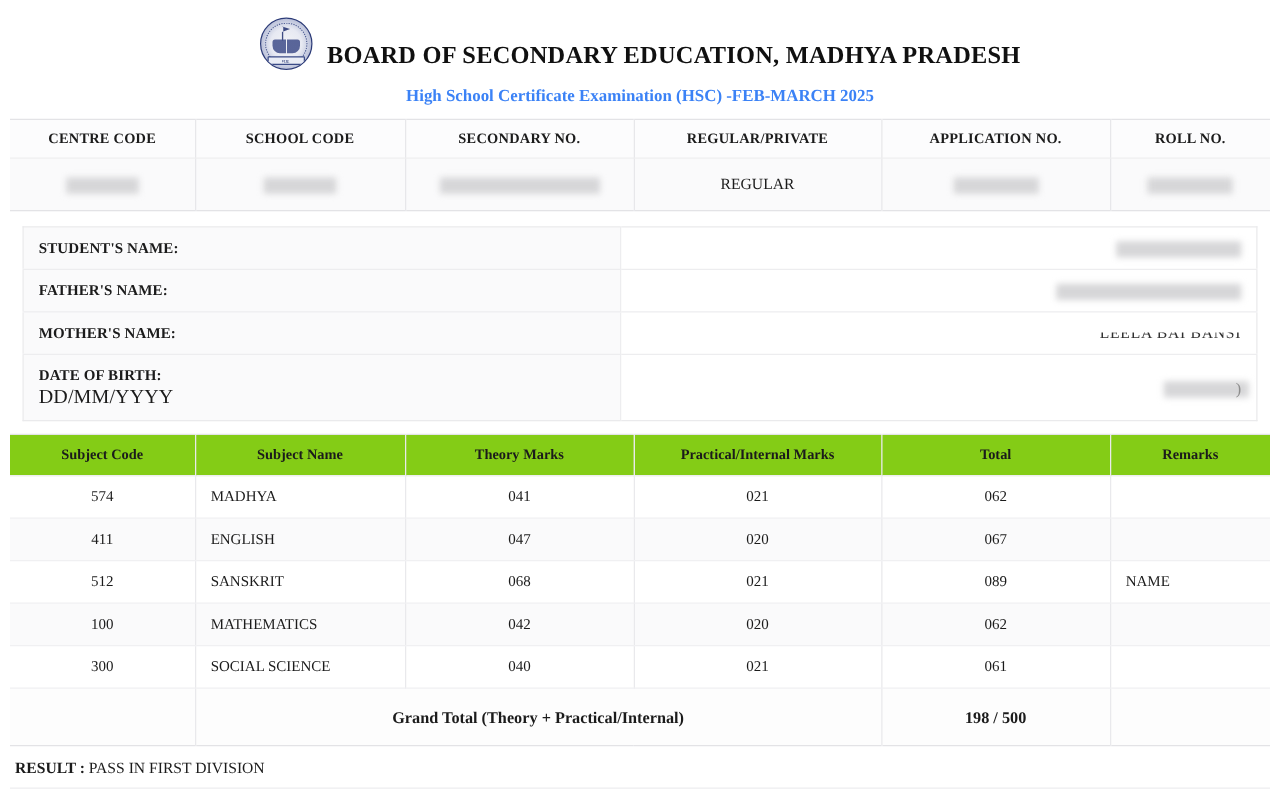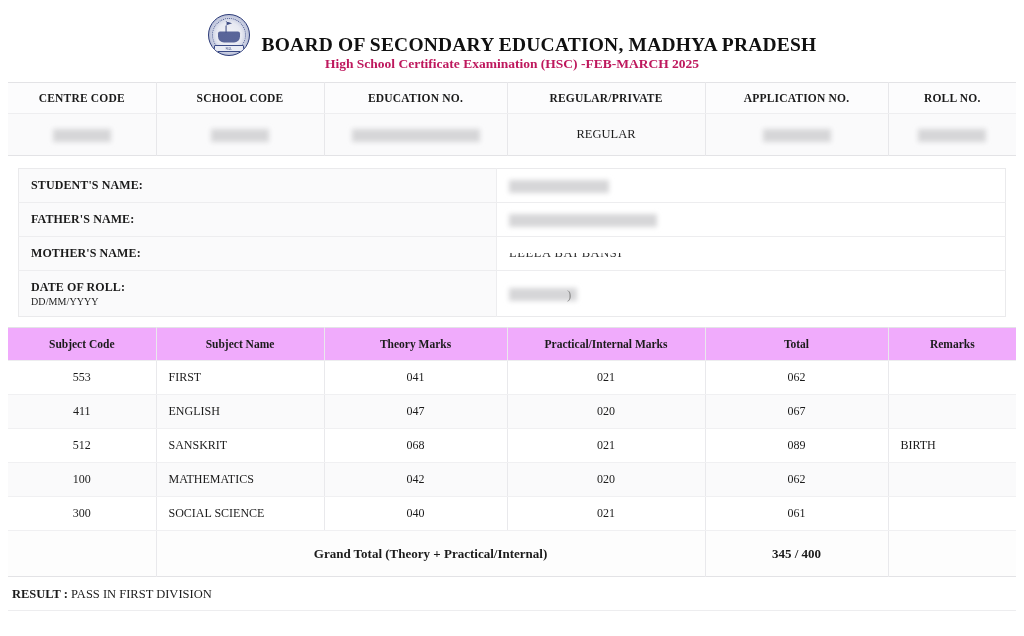--- a/index.html
+++ b/index.html
@@ -80,23 +80,24 @@
     overflow: hidden;
   }
   .board-title {
     font-size: 19.5px;
     font-weight: bold;
     letter-spacing: .2px;
     color: #101010;
     white-space: nowrap;
   }
   .exam-title {
+    margin-top: 13px;
     font-size: 13.5px;
     font-weight: bold;
-    color: #be185d;
+    color: #3b82f6;
   }
 
   
   table { border-collapse: collapse; width: 100%; }
 
   
   .info-table {
     border-top: 1px solid #e3e3e6;
     border-bottom: 1px solid #e3e3e6;
     table-layout: fixed;
@@ -154,25 +155,26 @@
   .details-table td.label {
     width: 478px;
     font-weight: bold;
     background: #fafafb;
     border-right: 1px solid #ededef;
     letter-spacing: .1px;
   }
   .details-table td.value {
     background: #ffffff;
     height: 32px;
+    text-align: right;
   }
   .label .sub {
     display: block;
     font-weight: normal;
-    font-size: 10px;
+    font-size: 16px;
     margin-top: 1px;
     letter-spacing: .1px;
   }
   .clipped-name {
     display: inline-block;
     position: relative;
     font-size: 12.5px;
     color: #303030;
     letter-spacing: .6px;
     clip-path: inset(46% 0 6% 0);
@@ -191,21 +193,21 @@
   .marks-wrap { padding: 10px 0 0 0; }
   .marks-table {
     border-top: 1px solid #e3e3e6;
     border-bottom: 1px solid #e3e3e6;
     table-layout: fixed;
   }
   .marks-table th {
     font-size: 11.5px;
     font-weight: bold;
     padding: 10px 6px;
-    background: #f0abfc;
+    background: #84cc16;
     text-align: center;
     border-right: 1px solid #e9e9ec;
     border-bottom: 1px solid #ededef;
   }
   .marks-table th:last-child { border-right: none; }
   .marks-table td {
     font-size: 12px;
     padding: 9px 6px;
     height: 32px;
     text-align: center;
@@ -260,21 +262,21 @@
         <col style="width:168px">
         <col style="width:183px">
       <col style="width:198px">
         <col style="width:183px">
         <col style="width:128px">
     </colgroup>
     <thead>
       <tr>
         <th>CENTRE CODE</th>
         <th>SCHOOL CODE</th>
-        <th>EDUCATION NO.</th>
+        <th>SECONDARY NO.</th>
         <th>REGULAR/PRIVATE</th>
         <th>APPLICATION NO.</th>
         <th>ROLL NO.</th>
       </tr>
     </thead>
     <tbody>
       <tr>
         <td><span class="redact w-sm"></span></td>
         <td><span class="redact w-sm"></span></td>
         <td><span class="redact w-xl"></span></td>
@@ -295,21 +297,21 @@
         <tr>
           <td class="label">FATHER'S NAME:</td>
           <td class="value"><span class="redact w-xxl"></span></td>
         </tr>
         <tr>
           <td class="label">MOTHER'S NAME:</td>
           <td class="value"><span class="clipped-name">LEELA BAI BANSI</span></td>
         </tr>
         <tr>
           <td class="label">
-            <span>DATE OF ROLL:</span>
+            <span>DATE OF BIRTH:</span>
             <span class="sub">DD/MM/YYYY</span>
           </td>
           <td class="value">
             <span class="redact w-md"></span><span class="paren-ghost">)</span>
           </td>
         </tr>
       </tbody>
     </table>
   </div>
 
@@ -328,63 +330,63 @@
           <th>Subject Code</th>
           <th>Subject Name</th>
           <th>Theory Marks</th>
           <th>Practical/Internal Marks</th>
           <th>Total</th>
           <th>Remarks</th>
         </tr>
       </thead>
       <tbody>
         <tr>
-          <td>553</td>
-          <td class="subject-name">FIRST</td>
+          <td>574</td>
+          <td class="subject-name">MADHYA</td>
           <td>041</td>
           <td>021</td>
           <td>062</td>
           <td class="remarks"></td>
         </tr>
         <tr>
           <td>411</td>
           <td class="subject-name">ENGLISH</td>
           <td>047</td>
           <td>020</td>
           <td>067</td>
           <td class="remarks"></td>
         </tr>
         <tr>
           <td>512</td>
           <td class="subject-name">SANSKRIT</td>
           <td>068</td>
           <td>021</td>
           <td>089</td>
-          <td class="remarks">BIRTH</td>
+          <td class="remarks">NAME</td>
         </tr>
         <tr>
           <td>100</td>
           <td class="subject-name">MATHEMATICS</td>
           <td>042</td>
           <td>020</td>
           <td>062</td>
           <td class="remarks"></td>
         </tr>
         <tr>
           <td>300</td>
           <td class="subject-name">SOCIAL SCIENCE</td>
           <td>040</td>
           <td>021</td>
           <td>061</td>
           <td class="remarks"></td>
         </tr>
         <tr class="total-row">
           <td class="blank-left"></td>
           <td colspan="3">Grand Total (Theory + Practical/Internal)</td>
-          <td>345 / 400</td>
+          <td>198 / 500</td>
           <td></td>
         </tr>
       </tbody>
     </table>
   </div>
 
   <div class="result-bar">
     <b>RESULT :</b>
     <span>PASS IN FIRST DIVISION</span>
   </div>

